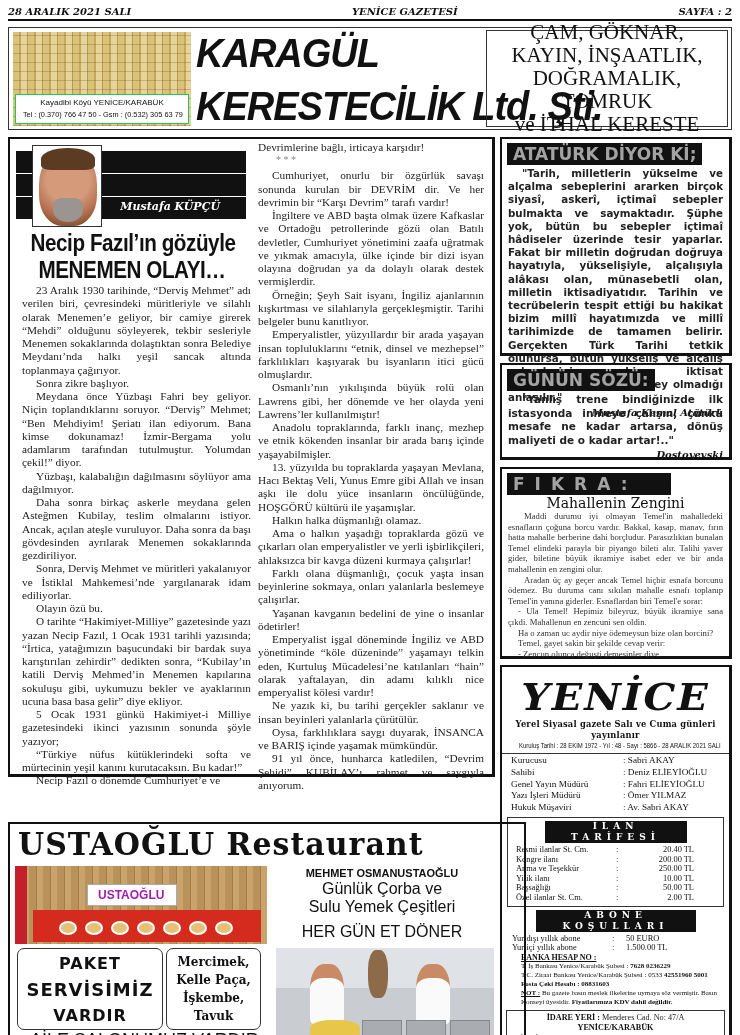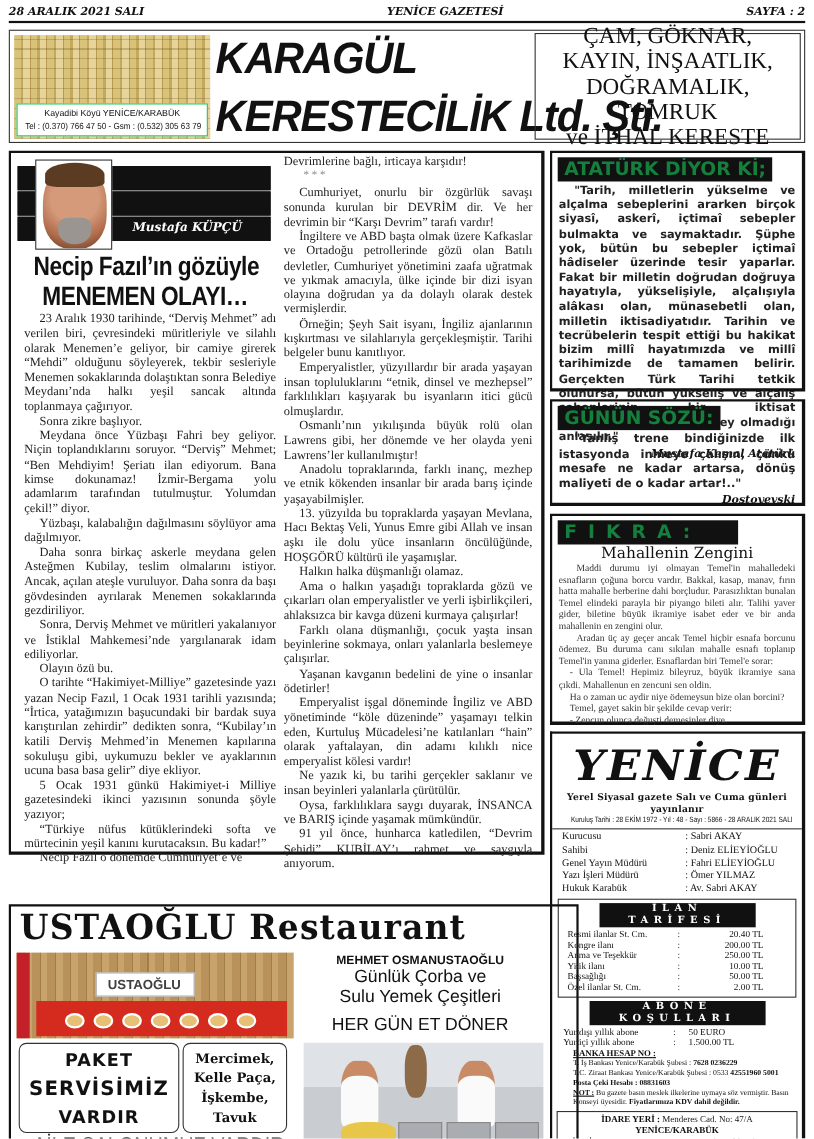--- a/index.html
+++ b/index.html
@@ -51,21 +51,21 @@
   .col-text { position: absolute; font-family: "Liberation Serif", serif; font-size: 11.3px; line-height: 13.25px;
     text-align: justify; color: #222; }
   .col-text p { text-indent: 14px; }
   .col-text p.noind { text-indent: 0; }
   .col-text .stars { text-indent: 18px; color: #888; font-size: 10px; line-height: 11px; }
   .col1 { left: 12px; top: 145px; width: 229px; }
   .col2 { left: 248px; top: 2px; width: 226px; }
 
   
   .rbox { position: absolute; left: 500px; width: 232px; border: 2px solid #111; border-right-width: 3px; border-bottom-width: 3px; }
-  .rtitle { display: inline-block; background: #111; color: #15803d; font-family: "DejaVu Sans", sans-serif;
+  .rtitle { display: inline-block; background: #111; color: #a3a3a3; font-family: "DejaVu Sans", sans-serif;
     font-weight: bold; margin: 4px 0 0 5px; padding: 1px 6px; }
   .rquote { font-family: "DejaVu Sans", sans-serif; font-weight: bold; font-size: 10.3px; line-height: 13.2px;
     text-align: justify; padding: 2px 6px 0 6px; color: #222; }
   .rsign { font-family: "DejaVu Serif", serif; font-weight: bold; font-style: italic; font-size: 10px;
     text-align: right; padding: 2px 6px 0 0; }
 
   .ata { top: 137px; height: 219px; }
   .ata .rtitle { font-size: 17px; }
   .gun { top: 363px; height: 97px; }
   .gun .rtitle { font-size: 17px; }
@@ -104,21 +104,21 @@
   .idare { margin: 3px 4px 0 4px; border: 1px solid #333; padding: 2px 2px; text-align: center;
     font-family: "Liberation Serif", serif; font-size: 8.2px; line-height: 10.6px; color: #222; }
   .idare b { color: #111; }
 
   
   .usta { position: absolute; left: 8px; top: 822px; width: 518px; height: 254px; border: 2px solid #111; border-bottom-width: 3px; }
   .usta-title { position: absolute; left: 8px; top: 2px; font-family: "DejaVu Serif", serif; font-weight: 900; font-size: 30px; letter-spacing: 1px; white-space: nowrap; transform: scaleY(1.05); }
   .usta-photo1 { position: absolute; left: 5px; top: 42px; width: 252px; height: 78px; overflow: hidden;
     background: repeating-linear-gradient(90deg, #b9915a 0 7px, #a27d4a 7px 8px, #c8a46c 8px 14px); }
   .usta-photo1 .sign { position: absolute; left: 72px; top: 18px; width: 90px; height: 22px; background: #fff; border: 1px solid #aaa;
-    font-family: "Liberation Sans", sans-serif; font-weight: bold; font-size: 12px; color: #404040; line-height: 20px; padding-left: 10px; }
+    font-family: "Liberation Sans", sans-serif; font-weight: bold; font-size: 12px; color: #a21caf; line-height: 20px; padding-left: 10px; }
   .usta-photo1 .banner { position: absolute; left: 18px; top: 44px; width: 228px; height: 32px; background: #d52a1e; }
   .usta-photo1 .redbar { position: absolute; left: 0; top: 0; width: 12px; height: 78px; background: #c4202a; }
   .usta-photo1 .dish { position: absolute; top: 55px; width: 18px; height: 14px; border-radius: 50%; background: #e5c075; border: 2px solid #fff; }
   .usta-info { position: absolute; left: 262px; top: 42px; width: 220px; text-align: center; font-family: "Liberation Sans", sans-serif; }
   .usta-info .owner { font-weight: bold; font-size: 11px; line-height: 14px; margin-top: 0; }
   .usta-info .menu { font-size: 16px; line-height: 18px; }
   .usta-info .doner { font-size: 16px; line-height: 20px; margin-top: 6px; }
   .usta-box { position: absolute; top: 124px; height: 82px; border: 1px solid #333; border-radius: 7px; text-align: center; }
   .paket { left: 7px; width: 146px; font-family: "DejaVu Sans", sans-serif; font-weight: 900; font-size: 16px; line-height: 26px; letter-spacing: 1px; padding-top: 2px; }
   .dishes { left: 156px; width: 95px; font-family: "DejaVu Serif", serif; font-weight: bold; font-size: 12px; line-height: 18px; padding-top: 4px; }
@@ -253,21 +253,21 @@
       </div>
     <div class="row">
         <span class="lbl">Genel Yayın Müdürü</span>
         <span>: Fahri ELİEYİOĞLU</span>
       </div>
     <div class="row">
         <span class="lbl">Yazı İşleri Müdürü</span>
         <span>: Ömer YILMAZ</span>
       </div>
     <div class="row">
-        <span class="lbl">Hukuk Karabük</span>
+        <span class="lbl">Hukuk Müşaviri</span>
         <span>: Av. Sabri AKAY</span>
       </div>
   </div>
   <div class="ilan-box">
     <div class="bar-title ilan-title">İLAN TARİFESİ</div>
     <div class="rate-row">
         <span class="rl">Resmi ilanlar St. Cm.</span>
         <span class="rc">:</span>
         <span class="rv">20.40 TL</span>
       </div>

